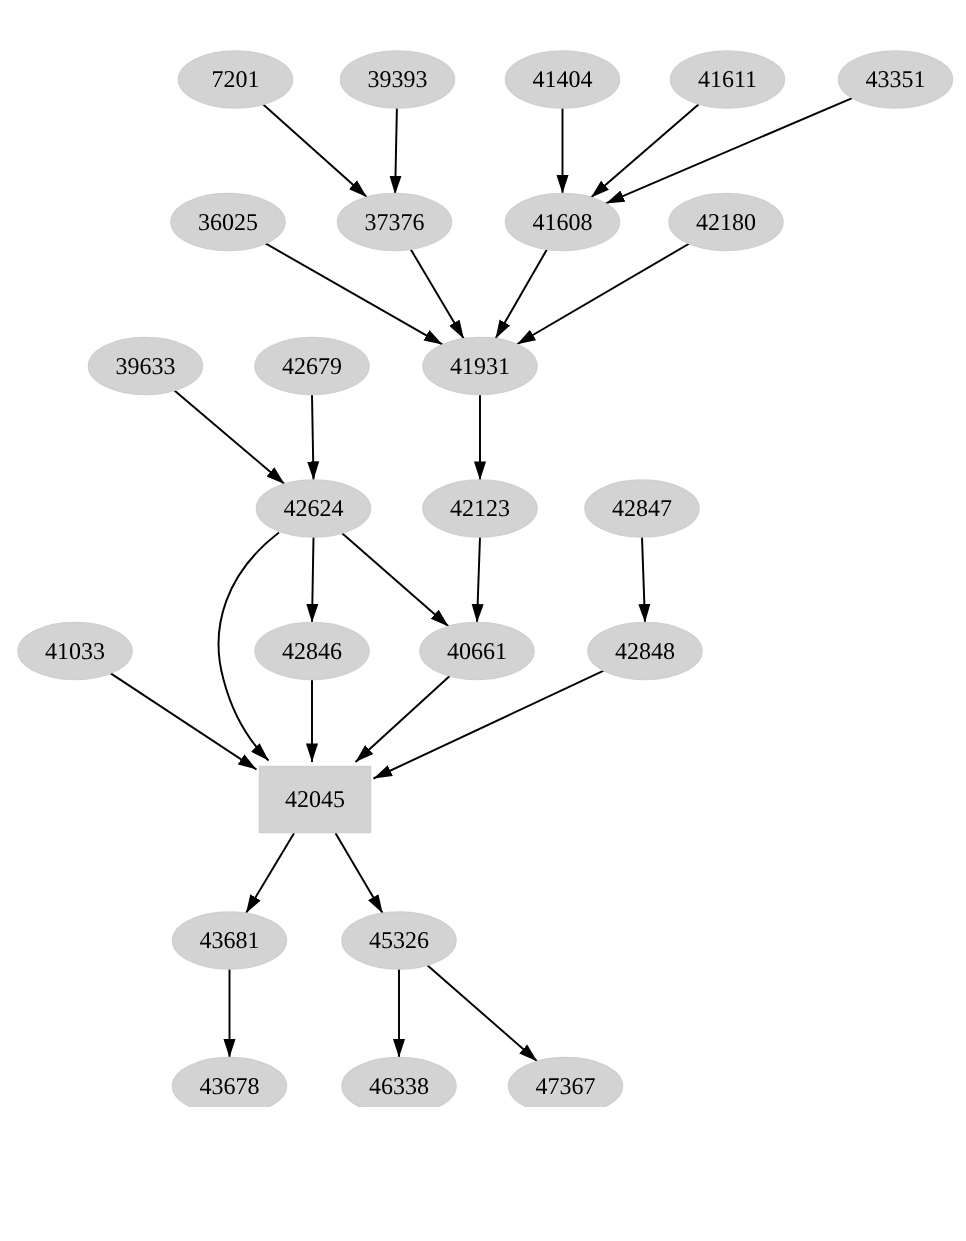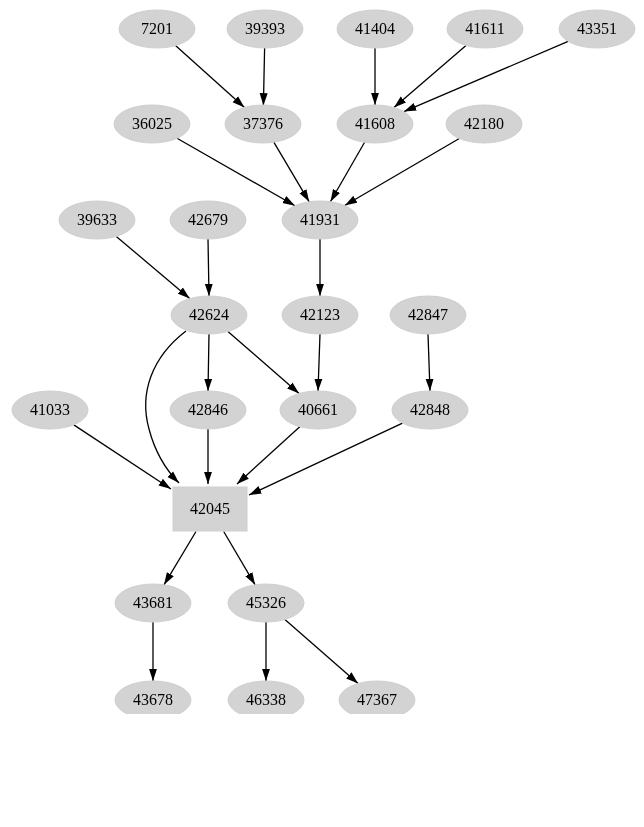--- a/index.html
+++ b/index.html
@@ -7,20 +7,21 @@
     padding: 0;
     background: #ffffff;
     font-family: "Liberation Serif", "DejaVu Serif", serif;
   }
   .canvas {
     position: relative;
     width: 644px;
     height: 714px;
     background: #ffffff;
     overflow: hidden;
+    margin-top: 24px;
   }
   svg { display: block; }
   .node-shape {
     fill: #d3d3d3;
     stroke: #cfcfcf;
     stroke-width: 1;
   }
   .node-label {
     fill: #000000;
     font-family: "Liberation Serif", "DejaVu Serif", serif;

